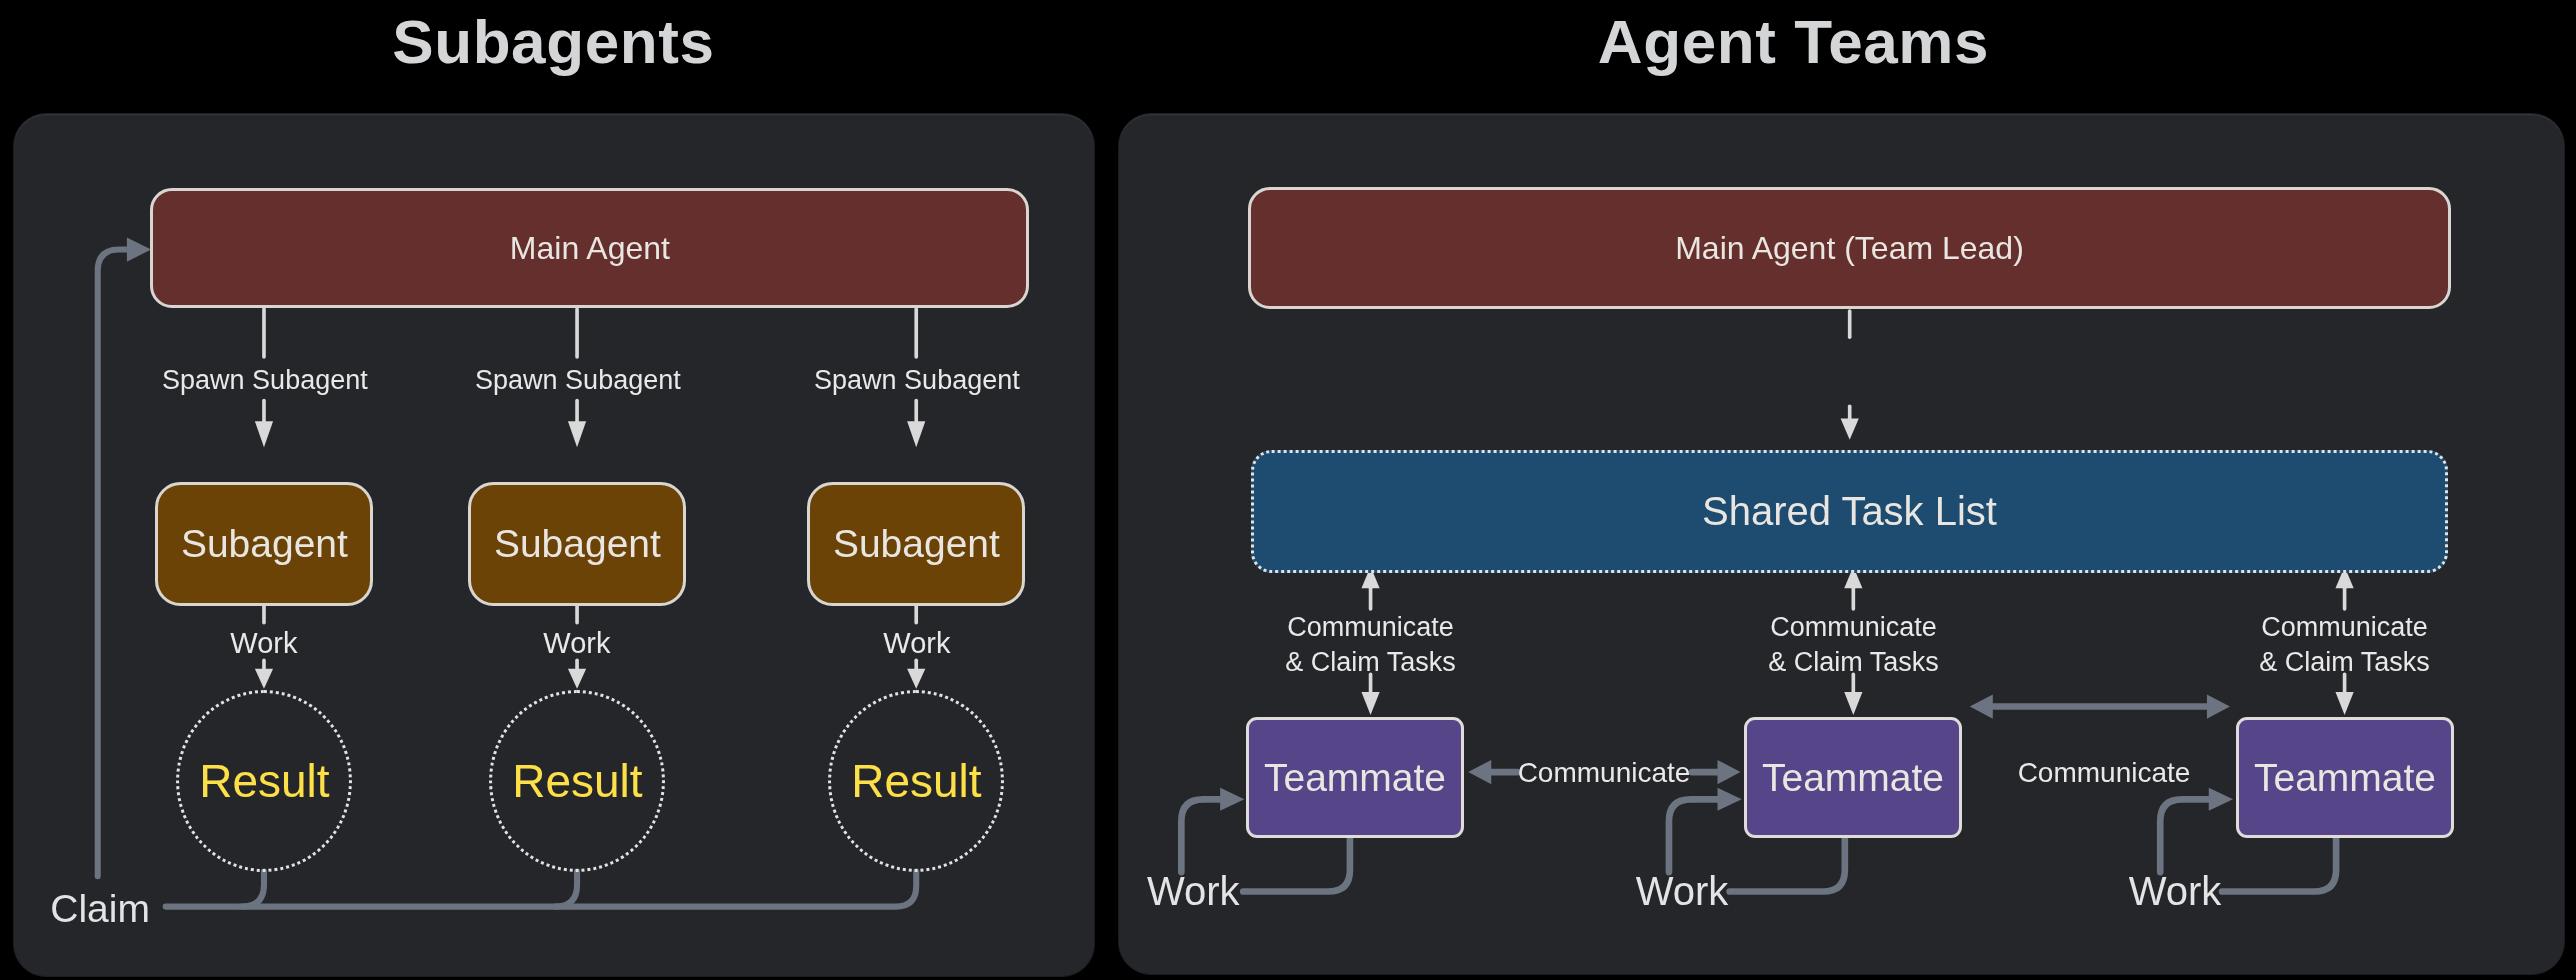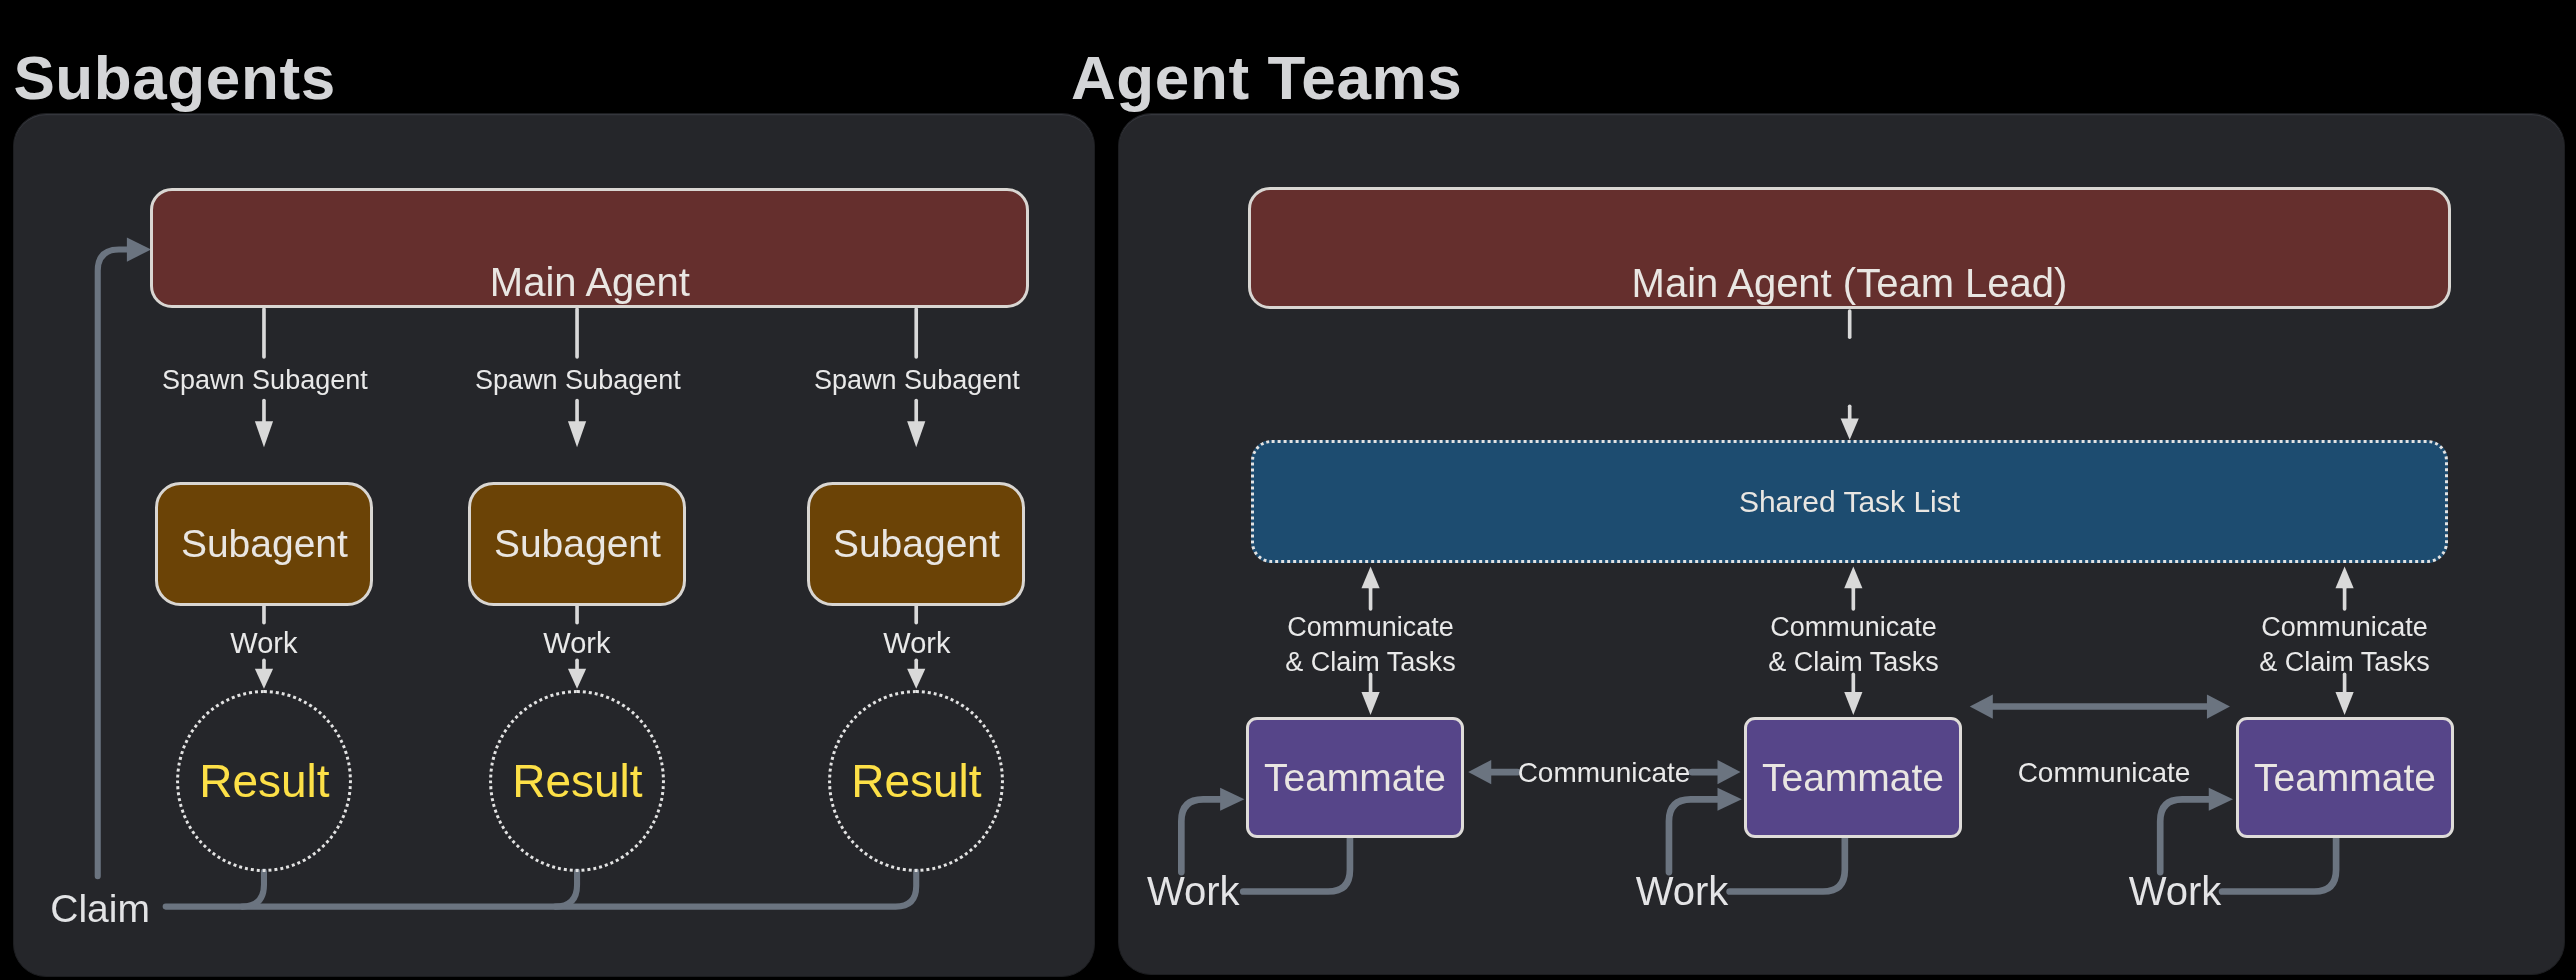--- a/index.html
+++ b/index.html
@@ -1,28 +1,28 @@
 <!DOCTYPE html>
 <html style="font-size:9.7px"><head>
 <meta charset="utf-8">
 <style>
   html,body{margin:0;padding:0;background:#000;}
   body{width:2576px;height:980px;position:relative;overflow:hidden;
        font-family:"Liberation Sans","DejaVu Sans",sans-serif;}
   .title{position:absolute;top:6px;font-size:62px;font-weight:700;
-         color:#d4d5d7;letter-spacing:0.6px;margin-top:36px;}
+         color:#d4d5d7;text-align:center;letter-spacing:0.6px;}
   .panel{position:absolute;top:113px;background:#25262a;border:1.8px solid #1c1d20;
          border-radius:33px;box-shadow:inset 0 1.2px 0 #34363c;}
   .panel svg{position:absolute;left:0;top:0;z-index:1;}
   .node{position:absolute;display:flex;align-items:center;justify-content:center;
         z-index:2;color:#e9e6e2;box-sizing:border-box;}
-  .main-box{background:#652f2d;border:3px solid #d9d6d2;border-radius:22px;font-size:40px;align-items:flex-end;}
+  .main-box{background:#652f2d;border:3px solid #d9d6d2;border-radius:22px;font-size:32px;}
   .sub-box{background:#6b4306;border:3px solid #d9d6d2;border-radius:25.5px;font-size:39px;margin-top:34px;}
   .team-box{background:#564589;border:3px solid #dfdcd9;border-radius:11px;font-size:39px;}
-  .task-box{background:#1d4c70;border:3px dotted #e3e3e3;border-radius:20.6px;font-size:30px;}
+  .task-box{background:#1d4c70;border:3px dotted #e3e3e3;border-radius:20.6px;font-size:40px;margin-top:10px;}
   .result-circle{background:transparent;border:3.6px dotted #e3e3e3;border-radius:50%;
                  font-size:46px;color:#fde047;}
   .lbl{position:absolute;z-index:3;color:#e9e9e9;text-align:center;}
   .lbl-small{font-size:27px;line-height:35px;}
   .lbl-work-l{font-size:29px;}
   .lbl-big{font-size:39px;color:#e2e3e5;}
   .lbl-comm{font-size:28px;}
 </style>
 </head>
 <body>

